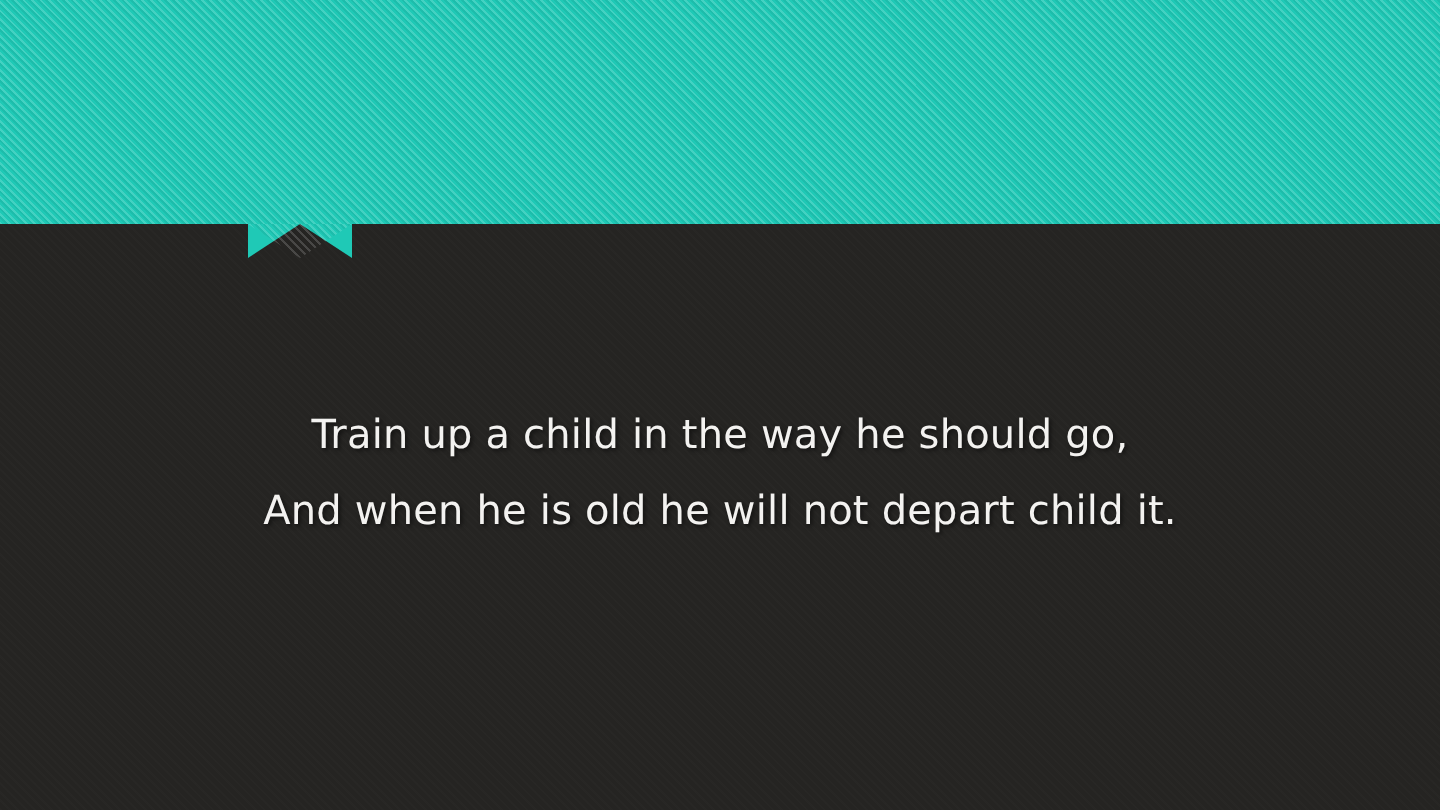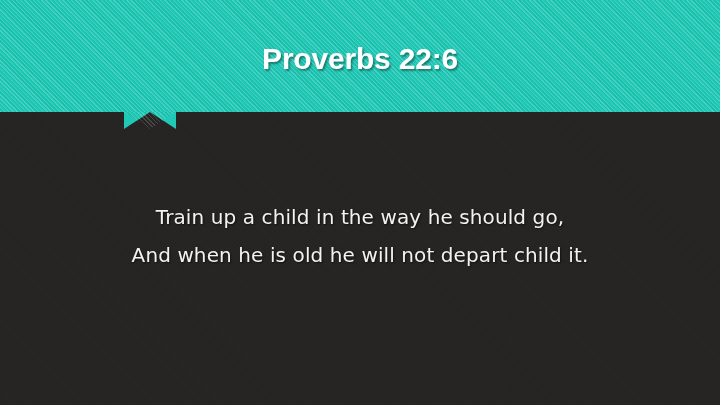--- a/index.html
+++ b/index.html
@@ -129,20 +129,19 @@
 <body>
 
 <div class="slide">
 
   <div class="slide-body-texture"></div>
 
   <div class="header-band"></div>
   <div class="header-notch"></div>
   <div class="header-notch-texture"></div>
 
-  <div class="slide-title">Proverbs 22:6</div>
 
   <div class="body-block">
     <span class="body-line">Train up a child in the way he should go,</span>
     <span class="body-line">And when he is old he will not depart child it.</span>
   </div>
 
 </div>
 
 </body></html>

